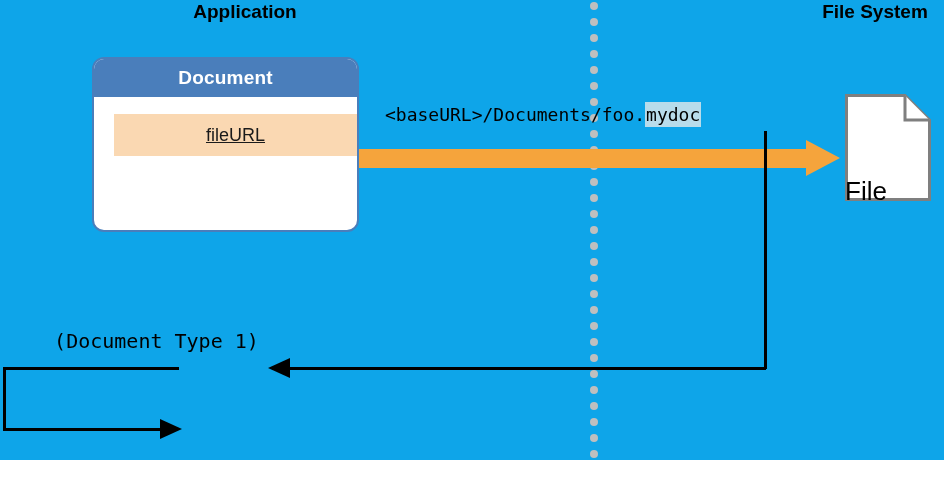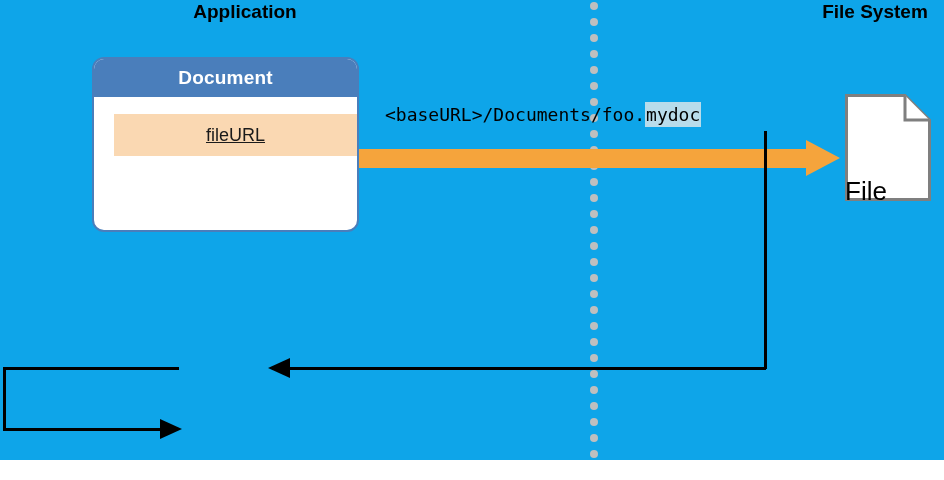--- a/index.html
+++ b/index.html
@@ -259,20 +259,21 @@
   <div class="blk" id="conn-vert-right"></div>
   <div class="blk" id="conn-horiz-to-mydoc"></div>
   <div id="conn-arrow-left"></div>
 
   <div class="blk" id="loop-horiz-top"></div>
   <div class="blk" id="loop-vert-left"></div>
   <div class="blk" id="loop-horiz-bottom"></div>
   <div id="loop-arrow-right"></div>
 
   <div id="plist-block">
+    <div class="line">   (Document Type 1)</div>
     
     
     
     
   </div>
   <div id="ellipsis-line">...</div>
 
 </div>
 
 </body></html>

